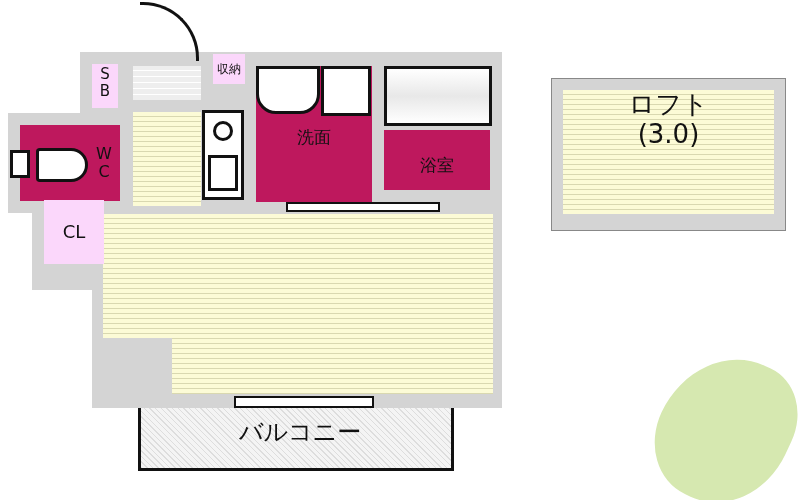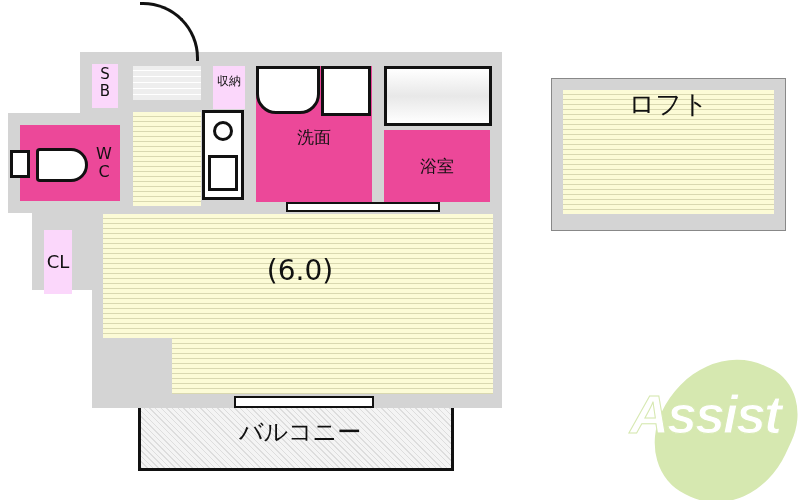--- a/index.html
+++ b/index.html
@@ -1,20 +1,20 @@
 <!DOCTYPE html>
 <html><head>
 <meta charset="utf-8">
 <style>
   html,body{margin:0;padding:0;background:#fff;}
   body{width:800px;height:500px;position:relative;overflow:hidden;font-family:"DejaVu Sans","Liberation Sans",sans-serif;}
   .abs{position:absolute;}
   .wall{background:#d4d4d4;}
   .yellow{background:repeating-linear-gradient(to bottom,#fcfbd6 0px,#fcfbd6 4px,#d9d8b0 4px,#d9d8b0 5px);}
-  .blue{background:#ec4899;}
+  .blue{background:#be185d;font-family:Liberation Serif, serif;}
   .pink{background:#fbd7fb;}
   .label{color:#111;text-align:center;line-height:1.15;}
   .box{border:3px solid #111;background:#fff;box-sizing:border-box;}
 </style>
 </head>
 <body>
 
 <div class="abs wall" style="left:80px;top:52px;width:422px;height:356px;"></div>
 <div class="abs wall" style="left:8px;top:113px;width:130px;height:100px;"></div>
 <div class="abs wall" style="left:32px;top:210px;width:70px;height:80px;"></div>
@@ -25,60 +25,59 @@
 <div class="abs wall" style="left:92px;top:338px;width:80px;height:70px;"></div>
 <div class="abs yellow" style="left:133px;top:112px;width:68px;height:94px;"></div>
 
 <div class="abs" style="left:133px;top:66px;width:68px;height:34px;background:repeating-linear-gradient(0deg,#eee 0 5px,#fff 5px 6px),#eee;"></div>
 
 <div class="abs pink label" style="left:92px;top:64px;width:26px;height:44px;font-size:15px;padding-top:2px;box-sizing:border-box;">
   <div>S</div>
   <div>B</div>
 </div>
 
-<div class="abs pink label" style="left:213px;top:66px;width:32px;height:43px;font-size:12px;line-height:30px;text-align:center;">収納</div>
+<div class="abs pink label" style="left:213px;top:54px;width:32px;height:30px;font-size:12px;line-height:30px;text-align:center;">収納</div>
 
 <div class="abs blue" style="left:20px;top:125px;width:100px;height:76px;"></div>
 <div class="abs label" style="left:92px;top:145px;width:24px;font-size:16px;">
   <div>W</div>
   <div>C</div>
 </div>
 <div class="abs" style="left:36px;top:148px;width:52px;height:34px;border:3px solid #111;border-radius:4px 18px 18px 4px;background:#fff;box-sizing:border-box;"></div>
 <div class="abs" style="left:10px;top:150px;width:20px;height:28px;border:3px solid #111;background:#fff;box-sizing:border-box;"></div>
 
-<div class="abs pink label" style="left:44px;top:230px;width:28px;height:64px;font-size:18px;line-height:64px;">CL</div>
+<div class="abs pink label" style="left:44px;top:200px;width:60px;height:64px;font-size:18px;line-height:64px;">CL</div>
 
 <div class="abs box" style="left:202px;top:110px;width:42px;height:90px;">
   <div style="position:absolute;left:8px;top:8px;width:20px;height:20px;border:3px solid #111;border-radius:50%;box-sizing:border-box;"></div>
   <div style="position:absolute;left:3px;top:42px;width:30px;height:36px;border:3px solid #111;box-sizing:border-box;"></div>
 </div>
 
 <div class="abs blue label" style="left:256px;top:66px;width:116px;height:136px;font-size:17px;padding-top:62px;box-sizing:border-box;">
   <div>洗面</div>
 </div>
 <div class="abs box" style="left:256px;top:66px;width:64px;height:48px;border-radius:0 0 20px 20px;"></div>
 <div class="abs box" style="left:321px;top:66px;width:50px;height:50px;"></div>
 
-<div class="abs blue label" style="left:384px;top:130px;width:106px;height:72px;font-size:17px;line-height:72px;">浴室</div>
+<div class="abs blue label" style="left:384px;top:130px;width:106px;height:60px;font-size:17px;line-height:72px;">浴室</div>
 <div class="abs box" style="left:384px;top:66px;width:108px;height:60px;background:linear-gradient(#fff,#e8e8e8,#fff);"></div>
 
 <div class="abs box" style="left:286px;top:202px;width:154px;height:10px;border-width:2px;"></div>
 
 <div class="abs" style="left:140px;top:2px;width:56px;height:56px;border-top:3px solid #111;border-right:3px solid #111;border-radius:0 56px 0 0;"></div>
 
 <div class="abs label" style="left:230px;top:255px;width:140px;font-size:28px;">
-  <div>(6.0)</div>
 </div>
 
 <div class="abs box" style="left:234px;top:396px;width:140px;height:12px;border-width:2px;"></div>
 
 <div class="abs" style="left:138px;top:408px;width:310px;height:60px;border:3px solid #111;border-top:none;background:repeating-linear-gradient(45deg,#ddd 0 1px,#f4f4f4 1px 4px);"></div>
 <div class="abs label" style="left:200px;top:420px;width:200px;font-size:24px;font-family:Liberation Mono, monospace;">バルコニー</div>
 
 <div class="abs wall" style="left:551px;top:78px;width:235px;height:153px;border:1px solid #888;box-sizing:border-box;"></div>
 <div class="abs yellow label" style="left:563px;top:90px;width:211px;height:124px;font-size:26px;box-sizing:border-box;">
   <div>ロフト</div>
+  <div>(3.0)</div>
 </div>
 
 <div class="abs" style="left:630px;top:345px;width:170px;height:155px;">
   <div style="position:absolute;left:30px;top:10px;width:130px;height:150px;background:#d6e8b0;border-radius:60% 40% 55% 45%;transform:rotate(25deg);"></div>
-  <div style="position:absolute;left:0;top:38px;font-size:54px;font-weight:bold;font-style:italic;color:#fff;-webkit-text-stroke:1px #d6e8b0;font-family:'Liberation Sans',sans-serif;letter-spacing:-2px;">Assist</div>
 </div>
 
 </body></html>

